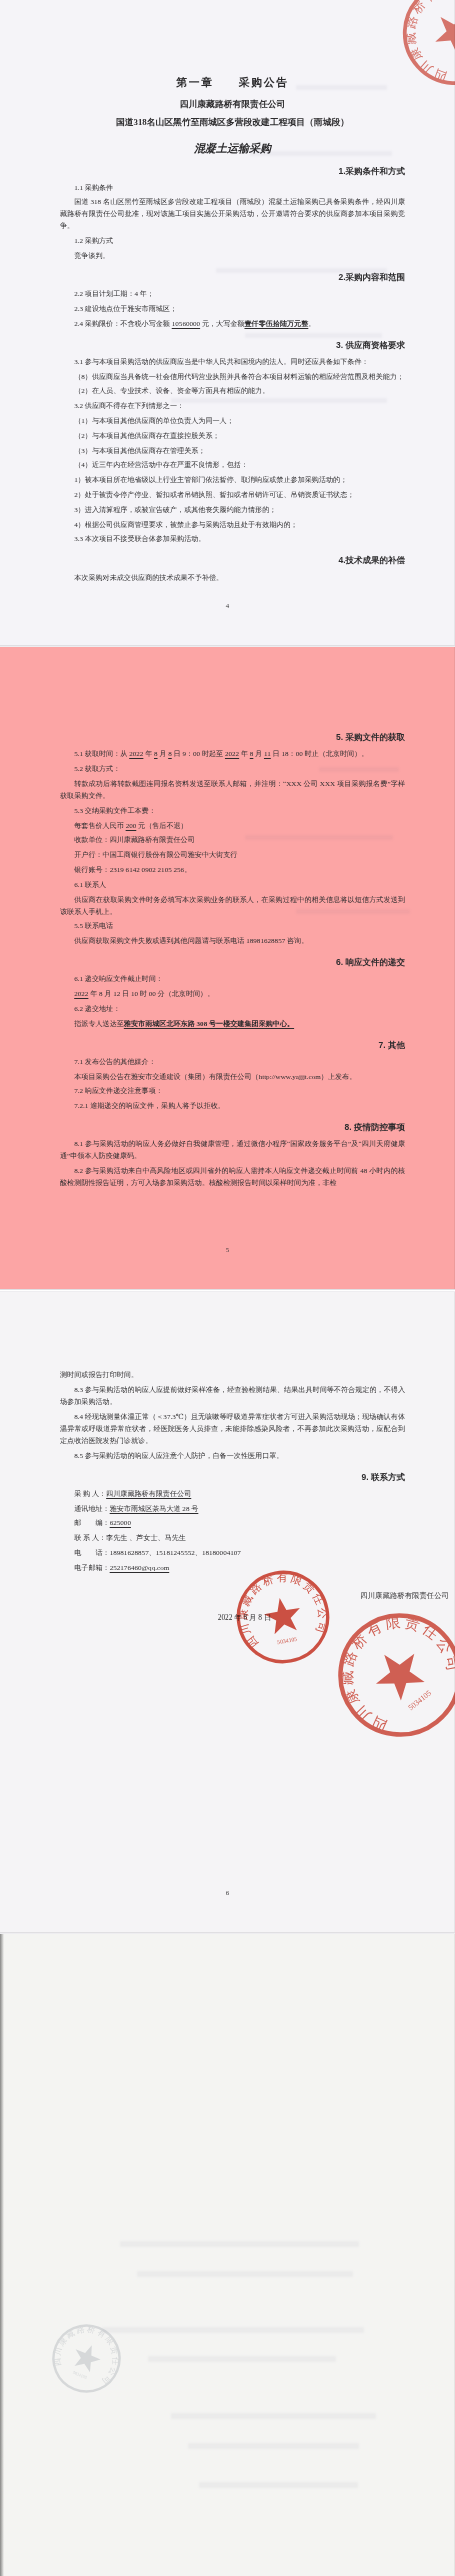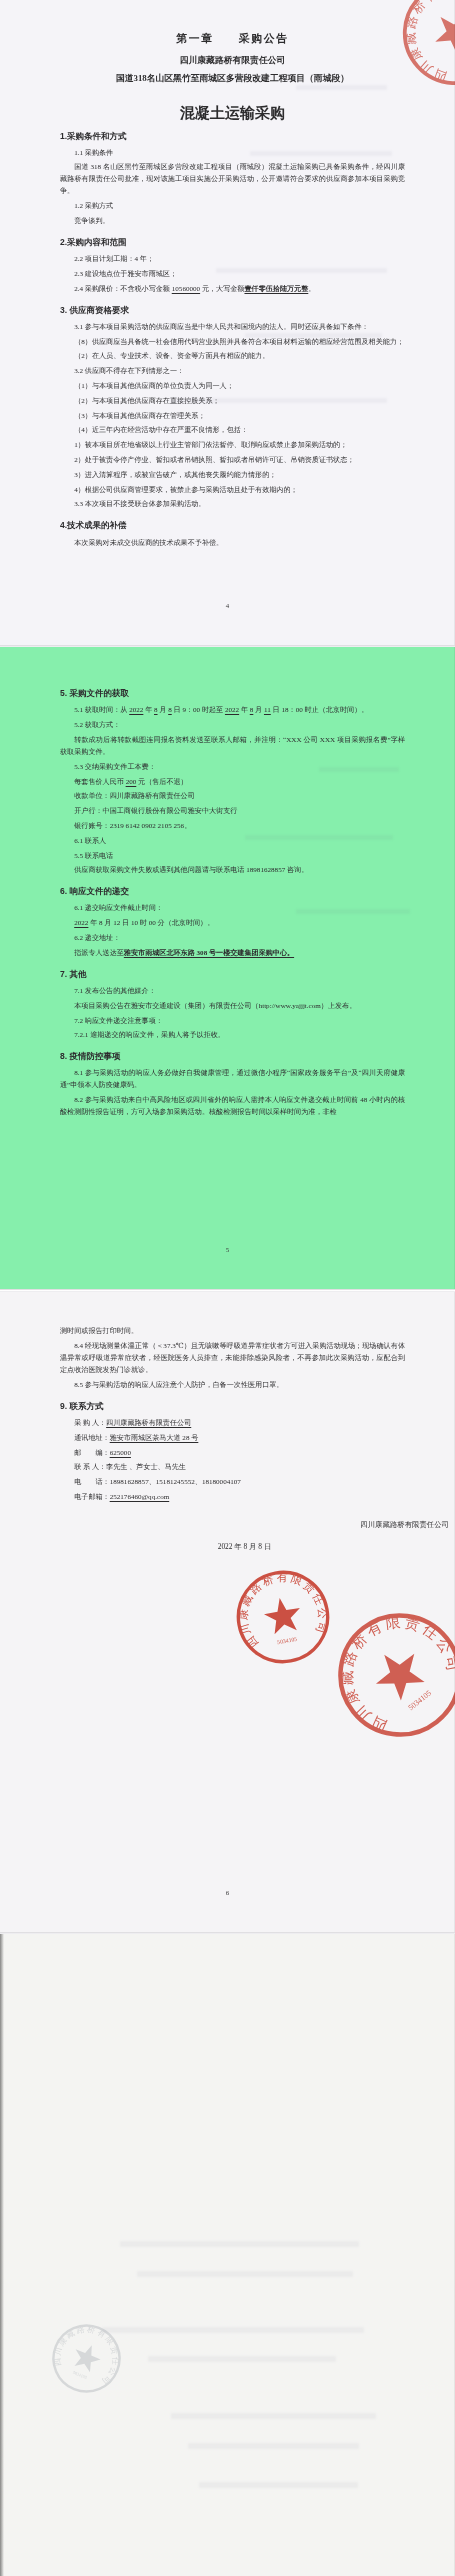--- a/index.html
+++ b/index.html
@@ -1,33 +1,33 @@
 <!DOCTYPE html>
 <html style="font-size:9px"><head>
 <meta charset="utf-8">
 <style>
   html,body{margin:0;padding:0;}
   body{width:455px;background:#ffffff;font-family:"Liberation Serif","DejaVu Serif",serif;color:#2d2c2e;}
   .page{position:relative;width:455px;box-sizing:border-box;overflow:hidden;
-        padding:31px 50px 0 60px;margin-bottom:2.3px;
+        padding:75px 50px 0 60px;margin-bottom:2.3px;
         box-shadow:0 0 0 0.6px #e3e1e6, 0 1.1px 0.6px rgba(0,0,0,.14);}
   .page-1{height:645px;background:#f5f4f8;}
-  .page-2{height:642px;background:#86efac;}
+  .page-2{height:642px;background:#fca5a5;}
   .page-3{height:640px;background:#f5f4f6;}
   .page-4{height:642px;background:#f4f4f2;}
   .page::after{content:"";position:absolute;right:0;top:0;bottom:0;width:1.1px;background:rgba(0,0,0,.06);pointer-events:none;}
   .page-4::before{content:"";position:absolute;left:0;top:0;bottom:0;width:4px;
         background:linear-gradient(to right,rgba(25,25,25,.5),rgba(25,25,25,0));pointer-events:none;z-index:6;}
   .blk{font-size:7.1px;line-height:12px;margin:2.8px 0;}
   .title{font-size:10.8px;font-weight:bold;text-align:center;letter-spacing:1.7px;
         font-family:"Liberation Sans","DejaVu Sans",sans-serif;line-height:15px;margin:0 0 6.8px;}
   .subtitle{font-size:8.8px;font-weight:bold;text-align:center;line-height:15px;margin:2.8px 0;}
-  .subtitle2{font-size:15px;font-weight:bold;text-align:center;line-height:15px;margin:20px 0 8px;}
+  .subtitle2{font-size:11px;font-weight:bold;text-align:center;line-height:15px;margin:11px 0 8px;font-style:italic;}
   .h1{font-family:"Liberation Sans","DejaVu Sans",sans-serif;font-size:8.5px;font-weight:bold;
-        line-height:12.5px;margin:9px 0 4.6px;}
+        line-height:12.5px;margin:9px 0 4.6px;text-align:right;}
   .sub{text-indent:2em;}
   .p{text-indent:2em;text-align:justify;}
   .cont{text-align:justify;}
   .sig{text-align:right;margin-right:-44px;font-size:7.4px;margin-top:16px;position:relative;z-index:2;}
   .sigdate{text-align:center;margin-right:-24px;font-size:7.4px;margin-top:10.2px;position:relative;z-index:2;}
   .u{text-decoration:underline;text-underline-offset:1.7px;}
   .b{font-weight:bold;}
   .page-number{position:absolute;left:0;right:0;bottom:36px;text-align:center;font-size:6.8px;color:#3a393b;}
   .seal{position:absolute;pointer-events:none;mix-blend-mode:multiply;z-index:5;}
   .bleed{position:absolute;background:rgba(108,108,134,.06);filter:blur(0.9px);
@@ -92,20 +92,21 @@
         <div class="blk h1"><span>5. 采购文件的获取</span></div>
         <div class="blk p"><span>5.1 获取时间：从 </span><span class="u">2022</span><span> 年 </span><span class="u">8</span><span> 月 </span><span class="u">8</span><span> 日 9：00 时起至 </span><span class="u">2022</span><span> 年 </span><span class="u">8</span><span> 月 </span><span class="u">11</span><span> 日 18：00 时止（北京时间）。</span></div>
         <div class="blk sub"><span>5.2 获取方式：</span></div>
         <div class="blk p"><span>转款成功后将转款截图连同报名资料发送至联系人邮箱，并注明：“XXX 公司 XXX 项目采购报名费”字样获取采购文件。</span></div>
         <div class="blk sub"><span>5.3 交纳采购文件工本费：</span></div>
         <div class="blk sub"><span>每套售价人民币 </span><span class="u">200</span><span> 元（售后不退）</span></div>
         <div class="blk sub"><span>收款单位：四川康藏路桥有限责任公司</span></div>
         <div class="blk sub"><span>开户行：中国工商银行股份有限公司雅安中大街支行</span></div>
         <div class="blk sub"><span>银行账号：2319 6142 0902 2105 256。</span></div>
         <div class="blk sub"><span>6.1 联系人</span></div>
+        <div class="blk p"><span>供应商在获取采购文件时务必填写本次采购业务的联系人，在采购过程中的相关信息将以短信方式发送到该联系人手机上。</span></div>
         <div class="blk sub"><span>5.5 联系电话</span></div>
         <div class="blk sub"><span>供应商获取采购文件失败或遇到其他问题请与联系电话 18981628857 咨询。</span></div>
         <div class="blk h1"><span>6. 响应文件的递交</span></div>
         <div class="blk sub"><span>6.1 递交响应文件截止时间：</span></div>
         <div class="blk sub"><span class="u">2022</span><span> 年 8 月 12 日 10 时 00 分（北京时间）。</span></div>
         <div class="blk sub"><span>6.2 递交地址：</span></div>
         <div class="blk sub"><span>指派专人送达至</span><span class="u b">雅安市雨城区北环东路 308 号一楼交建集团采购中心。</span></div>
         <div class="blk h1"><span>7. 其他</span></div>
         <div class="blk sub"><span>7.1 发布公告的其他媒介：</span></div>
         <div class="blk p"><span>本项目采购公告在雅安市交通建设（集团）有限责任公司（http://www.yajjjt.com）上发布。</span></div>
@@ -116,20 +117,21 @@
         <div class="blk p"><span>8.2 参与采购活动来自中高风险地区或四川省外的响应人需持本人响应文件递交截止时间前 48 小时内的核酸检测阴性报告证明，方可入场参加采购活动。核酸检测报告时间以采样时间为准，非检</span></div>
       </div>
     <div class="page-number">5</div>
   <div class="bleed" style="left: 319px; top: 120px; width: 80px; height: 4.6px;"></div>
       <div class="bleed" style="left: 245px; top: 188px; width: 148px; height: 4.6px;"></div>
       <div class="bleed" style="left: 296px; top: 262px; width: 114px; height: 4.6px;"></div>
     </section>
   <section class="page page-3">
     <div class="content">
         <div class="blk cont"><span>测时间或报告打印时间。</span></div>
+        <div class="blk p"><span>8.3 参与采购活动的响应人应提前做好采样准备，经查验检测结果、结果出具时间等不符合规定的，不得入场参加采购活动。</span></div>
         <div class="blk p"><span>8.4 经现场测量体温正常（＜37.3℃）且无咳嗽等呼吸道异常症状者方可进入采购活动现场；现场确认有体温异常或呼吸道异常症状者，经医院医务人员排查，未能排除感染风险者，不再参加此次采购活动，应配合到定点收治医院发热门诊就诊。</span></div>
         <div class="blk p"><span>8.5 参与采购活动的响应人应注意个人防护，自备一次性医用口罩。</span></div>
         <div class="blk h1"><span>9. 联系方式</span></div>
         <div class="blk sub"><span>采 购 人：</span><span class="u">四川康藏路桥有限责任公司</span></div>
         <div class="blk sub"><span>通讯地址：</span><span class="u">雅安市雨城区茶马大道 28 号</span></div>
         <div class="blk sub"><span>邮　　编：</span><span class="u">625000</span></div>
         <div class="blk sub"><span>联 系 人：李先生 、芦女士、马先生</span></div>
         <div class="blk sub"><span>电　　话：18981628857、15181245552、18180004107</span></div>
         <div class="blk sub"><span>电子邮箱：</span><span class="u">252176460@qq.com</span></div>
         <div class="blk sig"><span>四川康藏路桥有限责任公司</span></div>

